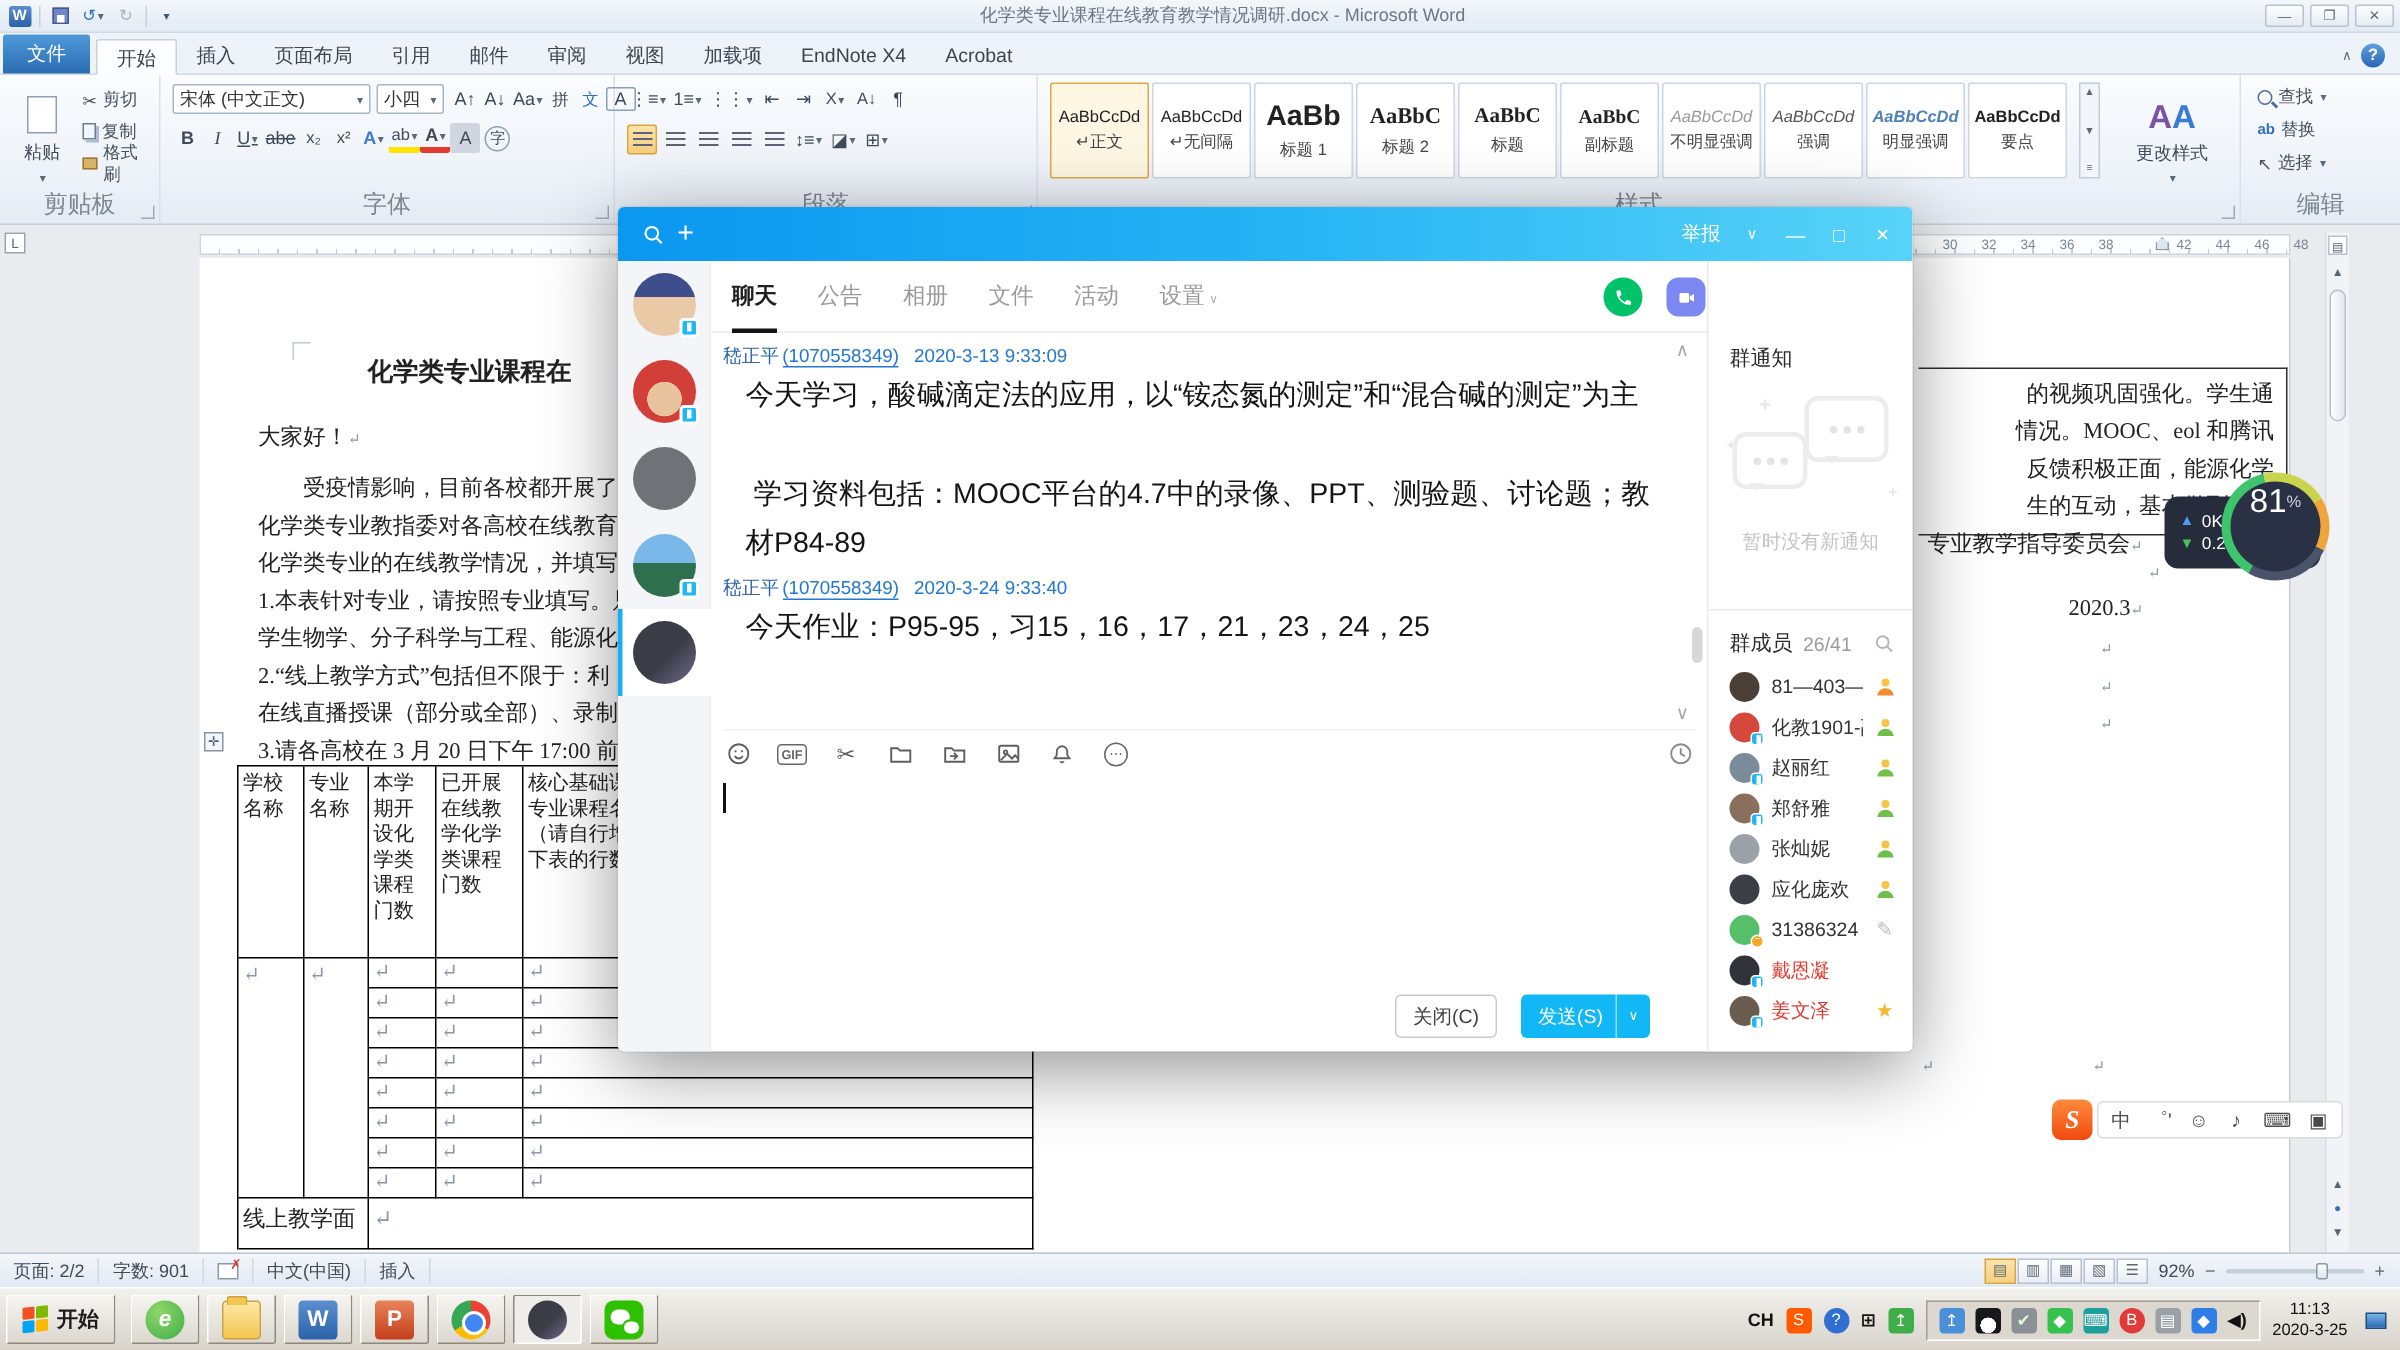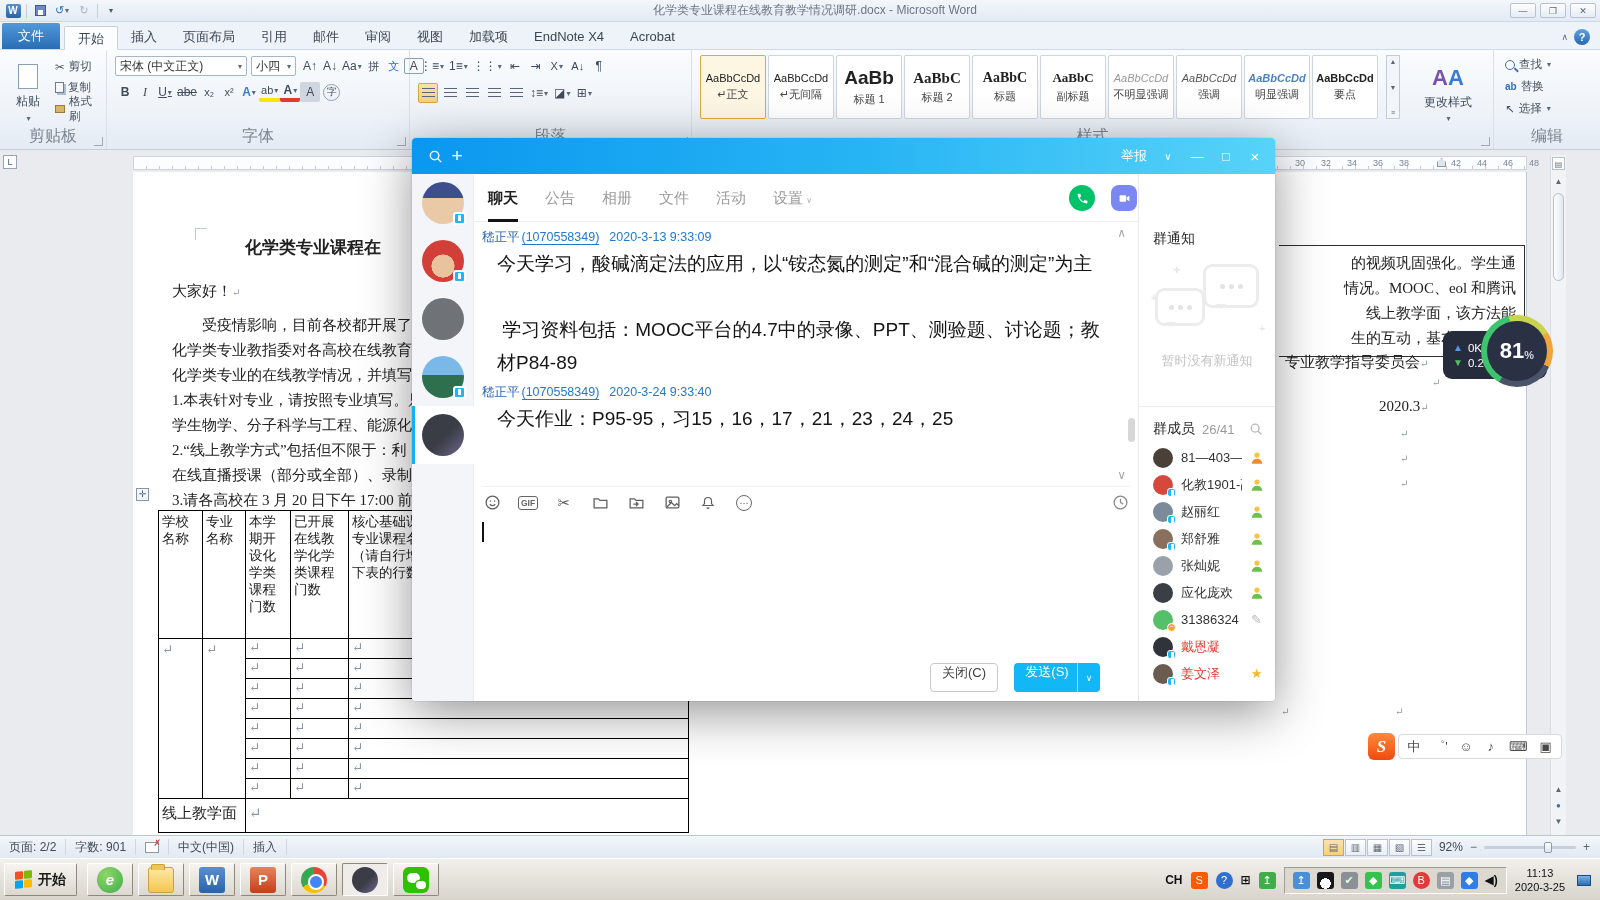--- a/index.html
+++ b/index.html
@@ -161,21 +161,21 @@
   .mbody{font-size:19px;line-height:33px;color:#151515;margin:1px 0 4px 15px;white-space:pre-wrap}
   .chev{position:absolute;right:12px;color:#a6a6a6;font-size:12px}
   #chat-thumb{position:absolute;right:3px;top:196px;width:7px;height:24px;background:#d7d7d7;border-radius:4px}
   #ctools{position:absolute;left:8px;right:8px;top:264px;height:32px;border-top:1px solid #f0f0f0;
     display:flex;align-items:center;gap:16px;color:#5f5f5f}
   .tool{display:flex;align-items:center;justify-content:center;width:20px;height:20px;font-size:15px;color:#5f5f5f}
   .gifbox{border:1.4px solid #666;border-radius:3px;font-size:8.5px;font-weight:bold;padding:1px 2px;color:#666}
   .circ{width:16px;height:16px;border:1.3px solid #666;border-radius:50%;display:flex;align-items:center;justify-content:center;font-size:9px}
   #caret{position:absolute;left:8px;top:300px;width:2px;height:20px;background:#111;animation:blink 1.1s steps(1) infinite}
   @keyframes blink{50%{opacity:0}}
-  .qbtn{position:absolute;top:441px;height:29px;border-radius:4px;font-size:13px;display:flex;justify-content:center}
+  .qbtn{position:absolute;top:441px;height:29px;border-radius:4px;font-size:13px;display:flex;align-items:center;justify-content:center}
   #btn-close{left:456px;width:68px;background:#fff;border:1px solid #c9c9c9;color:#3f3f3f}
   #btn-send{left:540px;width:86px;background:#12b7f5;color:#fff}
   #send-drop{position:absolute;right:0;top:0;width:23px;height:100%;border-left:1px solid rgba(255,255,255,.55);
     display:flex;align-items:center;justify-content:center;font-size:9px}
   #send-label{margin-right:20px}
 
   #qpanel{position:absolute;left:726px;top:36px;right:0;bottom:0;border-left:1px solid #e9e9e9;background:#fff}
   #p-title{position:absolute;left:14px;top:56px;font-size:14px;color:#2b2b2b}
   #illus{position:absolute;left:50%;top:88px;transform:translateX(-50%);width:104px;height:78px}
   .bub{position:absolute;border:3px solid #ececec;border-radius:9px;background:#fff;display:flex;align-items:center;justify-content:center;gap:4px}
@@ -203,21 +203,21 @@
   
   #nsp{position:absolute;left:1443px;top:331px;width:104px;height:48px;background:#262c3c;border-radius:9px;z-index:59;
     display:flex;flex-direction:column;justify-content:center;gap:3px;padding:0 34px 0 10px;color:#fff;font-size:11.5px}
   .nsp-row{display:flex;align-items:center;gap:5px;white-space:nowrap}
   .nsp-row .u{color:#4d9bf5;font-size:10px}
   .nsp-row .d{color:#49c15e;font-size:10px}
   #nball{position:absolute;left:1481px;top:315px;width:72px;height:72px;border-radius:50%;z-index:60;
     background:conic-gradient(from 210deg,#3ec46d 0 38%,#c8d44e 38% 58%,#f0a43c 58% 74%,#49536a 74% 100%);
     display:flex;align-items:center;justify-content:center}
   #nball-in{width:60px;height:60px;border-radius:50%;background:#2b3144;color:#fff;
-    display:flex;align-items:center;justify-content:center;font-size:22px;font-weight:700}
+    display:flex;align-items:flex-start;justify-content:center;font-size:22px;font-weight:400}
   #nball-in .pct{font-size:11px;color:#cfd4de;margin-top:8px}
 
   #sogou{position:absolute;left:1368px;top:733px;height:27px;display:flex;align-items:center;z-index:70}
   #slogo{width:27px;height:27px;border-radius:6px;background:linear-gradient(#ff8a3c,#ef4a0e);color:#fff;
     font:italic bold 17px "Liberation Serif",serif;display:flex;align-items:center;justify-content:center}
   #sbar{height:25px;background:#fff;border:1px solid #dadada;border-radius:4px;display:flex;align-items:center;
     padding:0 8px;gap:11px;margin-left:3px;color:#4a4a4a;font-size:13px}
   .sg-ic{display:flex;align-items:center;justify-content:center;min-width:14px}
 
   
@@ -557,21 +557,21 @@
             </div>
           </div>
           <div class="trow tfoot">
             <div class="tcell" style="width: 87px;">线上教学面</div>
             <div class="tcell pmark" style="width: 443px;">↵</div>
           </div>
         </div>
       <div id="rfrag">
           <div>的视频巩固强化。学生通</div>
           <div>情况。MOOC、eol 和腾讯</div>
-          <div>线上教学面，该方法能</div>
+          <div>反馈积极正面，能源化学</div>
           <div>生的互动，基本做到了在</div>
         </div>
       <div class="sign" style="left:1152px;top:181px"><span>专业教学指导委员会</span><span class="pmark">↵</span></div>
       <div class="sign" style="left:1246px;top:226px"><span>2020.3</span><span class="pmark">↵</span></div>
       <span class="pmark abs" style="left:1299px;top:205px">↵</span>
       <span class="pmark abs" style="left:1267px;top:256px">↵</span>
       <span class="pmark abs" style="left:1267px;top:281px">↵</span>
       <span class="pmark abs" style="left:1267px;top:306px">↵</span>
       <span class="pmark abs" style="left:1148px;top:534px">↵</span>
       <span class="pmark abs" style="left:1262px;top:534px">↵</span>

